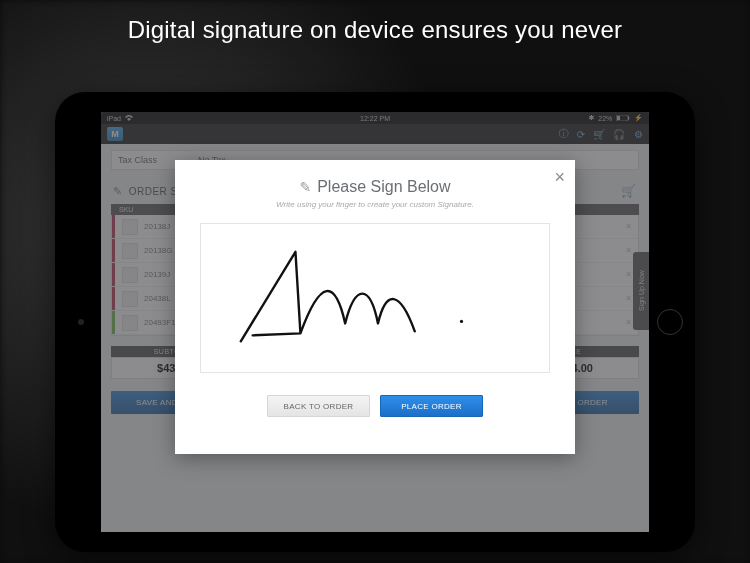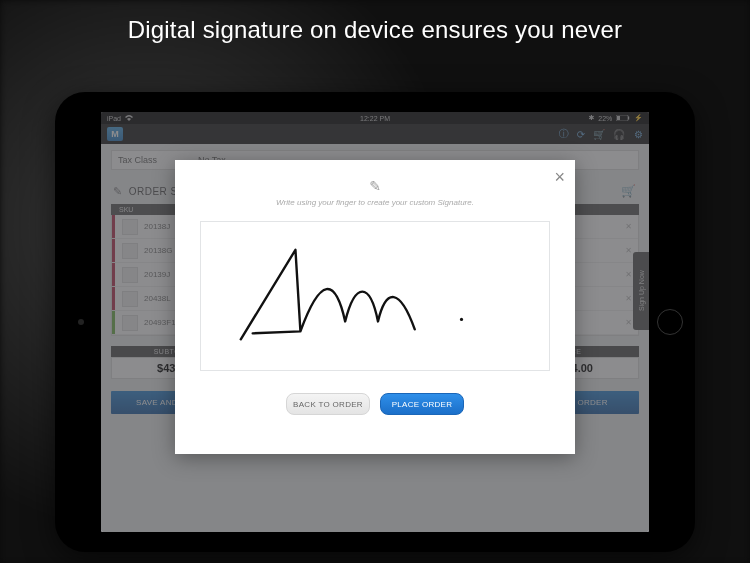--- a/index.html
+++ b/index.html
@@ -144,23 +144,23 @@
   .sig-box {
     margin: 14px auto 0; width: 350px; height: 150px;
     border: 1px solid #e2e4e6; background: #fff; position: relative;
   }
   .sig-box svg { position: absolute; inset: 0; }
 
   .modal-btns {
     display: flex; gap: 10px; justify-content: center; margin-top: 22px;
   }
   .mbtn {
-    width: 84px; height: 22px; font-size: 8px; letter-spacing: .3px;
+    width: 103px; height: 22px; font-size: 8px; letter-spacing: .3px;
     display: flex; align-items: center; justify-content: center;
-    border-radius: 8px; cursor: pointer;
+    border-radius: 1px; cursor: pointer;
   }
   .mbtn.gray { background: linear-gradient(#f4f4f4,#e4e4e4); color: #666; border: 1px solid #d6d6d6; }
   .mbtn.blue { background: linear-gradient(#2f8fe9,#1b6fc9); color: #fff; border: 1px solid #1a66b8; }
 
 </style>
 </head>
 <body>
 
 <div class="bg"></div>
 
@@ -277,20 +277,21 @@
     </div>
 
     <div class="signup-tab">Sign Up Now</div>
 
     <div class="scrim"></div>
 
     <div class="modal">
       <div class="close">×</div>
       <div class="modal-title">
         <span class="pen">✎</span>
+        <span>Please Sign Below</span>
       </div>
       <div class="modal-sub">Write using your finger to create your custom Signature.</div>
 
       <div class="sig-box">
         <svg viewBox="0 0 350 150">
           <path d="M40 118
                    L95 28
                    L100 110
                    L52 112
                    M100 110

